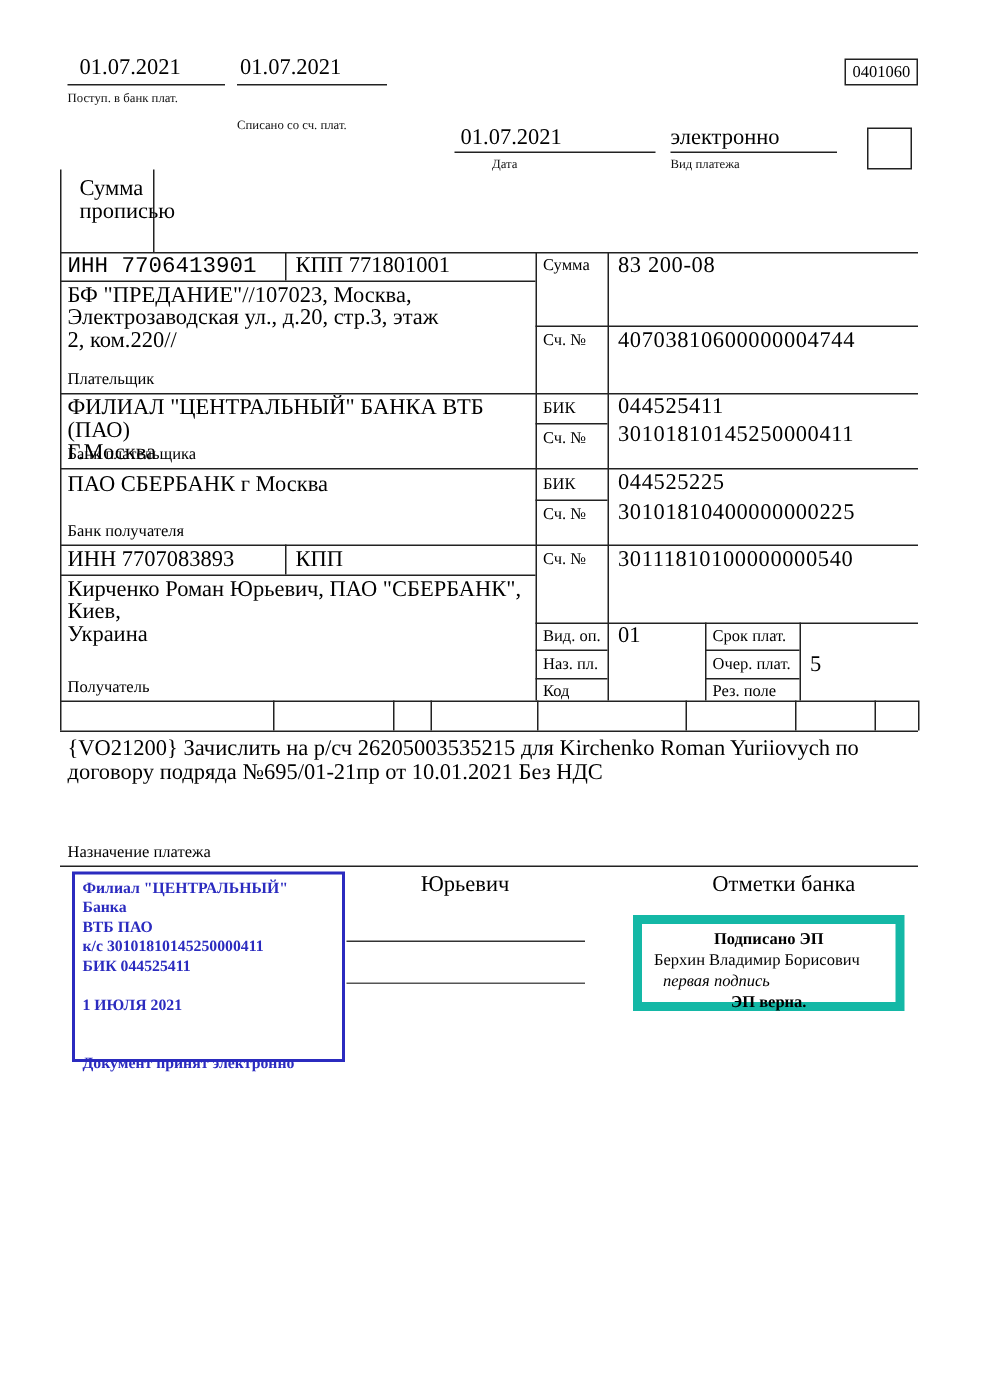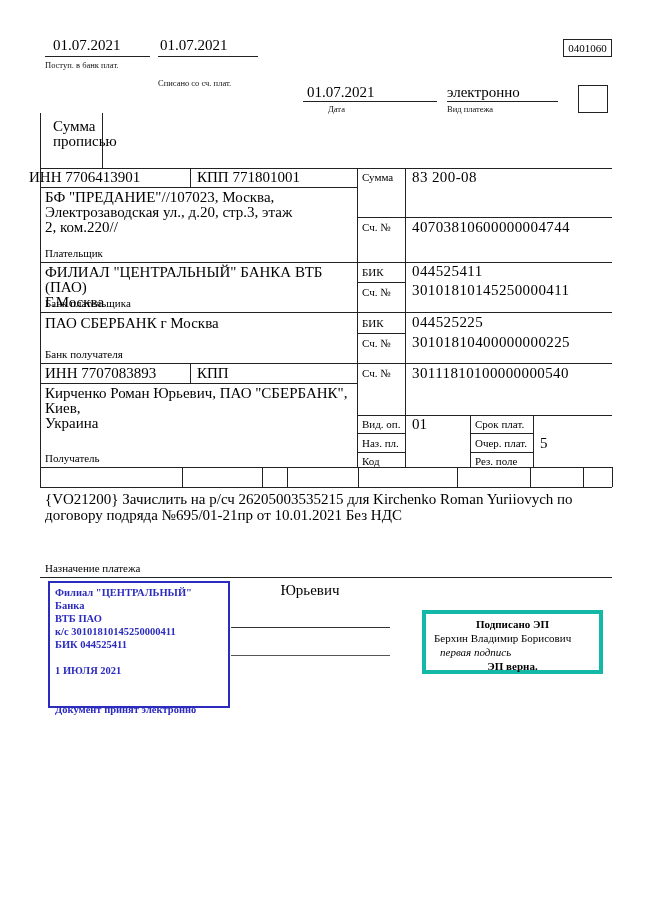--- a/index.html
+++ b/index.html
@@ -11,21 +11,21 @@
   .t12{font-size:15px;line-height:15px;}
   .t11{font-size:11px;line-height:13px;}
   .lbl{font-size:8.5px;line-height:10px;color:#111;}
   .pre{white-space:pre-line;}
   .num{letter-spacing:0.4px;}
   .title{font-family:"Liberation Sans", sans-serif;font-weight:bold;font-size:13.5px;}
   .box{position:absolute;border:1px solid #222;box-sizing:border-box;}
   .stamp{position:absolute;border:2px solid #2b2bbf;box-sizing:border-box;
          color:#2b2bbf;font-weight:bold;font-size:10.5px;line-height:13px;
          padding:3px 5px;white-space:pre-line;}
-  .epbox{position:absolute;border:4px solid #14b8a6;box-sizing:border-box;
+  .epbox{position:absolute;border:6px solid #14b8a6;box-sizing:border-box;
          font-size:11px;line-height:14px;padding:3px 8px;}
   .center{text-align:center;}
   .bold{font-weight:bold;}
   .italic{font-style:italic;}
 </style>
 </head>
 <body>
 
 <div id="page">
 
@@ -77,21 +77,21 @@
   <div class="vl" style="left:287px;top:467px;height:20px;"></div>
   <div class="vl" style="left:358px;top:467px;height:20px;"></div>
   <div class="vl" style="left:457px;top:467px;height:20px;"></div>
   <div class="vl" style="left:530px;top:467px;height:20px;"></div>
   <div class="vl" style="left:583px;top:467px;height:20px;"></div>
   <div class="vl" style="left:612px;top:467px;height:20px;"></div>
 
   <div class="abs t12 pre" style="left:53px;top:119px;">Сумма
 прописью</div>
 
-  <div class="abs t12" style="left:29px;top:170px;">ИНН 7706413901</div>
+  <div class="abs t12" style="left:45px;top:170px;font-family:Liberation Mono, monospace;">ИНН 7706413901</div>
   <div class="abs t12" style="left:197px;top:170px;">КПП 771801001</div>
   <div class="abs t12 pre" style="left:45px;top:190px;width:305px;">БФ "ПРЕДАНИЕ"//107023, Москва,
 Электрозаводская ул., д.20, стр.3, этаж
 2, ком.220//</div>
   <div class="abs t11" style="left:45px;top:247px;">Плательщик</div>
   <div class="abs t11" style="left:362px;top:171px;">Сумма</div>
   <div class="abs t12 num" style="left:412px;top:170px;">83 200-08</div>
   <div class="abs t11" style="left:362px;top:221px;">Сч. №</div>
   <div class="abs t12 num" style="left:412px;top:220px;">40703810600000004744</div>
 
@@ -137,20 +137,21 @@
 
 1 ИЮЛЯ 2021
 
 
 Документ принят электронно</div>
 
   <div class="abs t12 center" style="left:230px;top:583px;width:160px;">Юрьевич</div>
   <div class="hl" style="left:231px;top:627px;width:159px;border-top-color:#333;"></div>
   <div class="hl" style="left:231px;top:655px;width:159px;border-top-color:#555;"></div>
 
+  <div class="abs t12 center" style="left:435px;top:583px;width:175px;">Отметки банка</div>
   <div class="epbox" style="left:422px;top:610px;width:181px;height:64px;">
     <div class="bold center">Подписано ЭП</div>
     <div>Берхин Владимир Борисович</div>
     <div class="italic" style="margin-left:6px;">первая подпись</div>
     <div class="bold center">ЭП верна.</div>
   </div>
 
 </div>
 
 </body></html>

